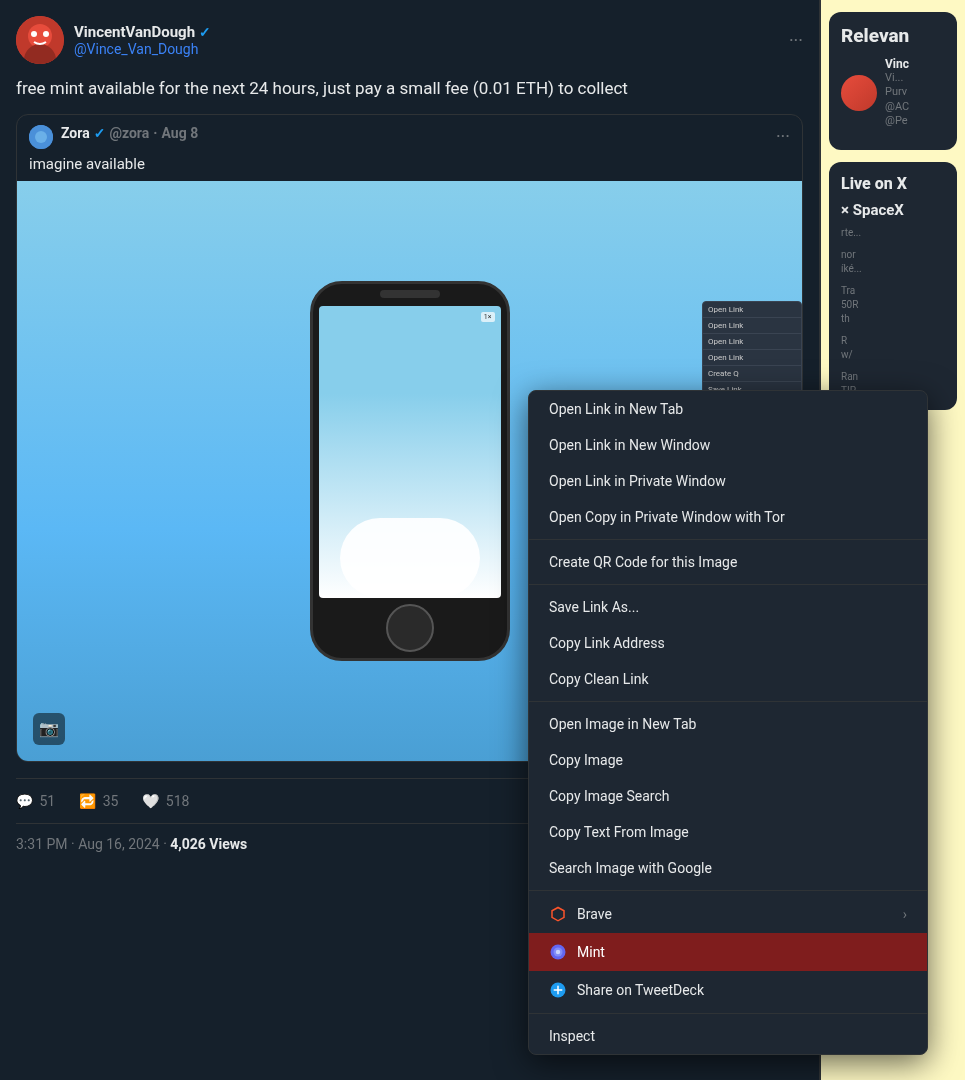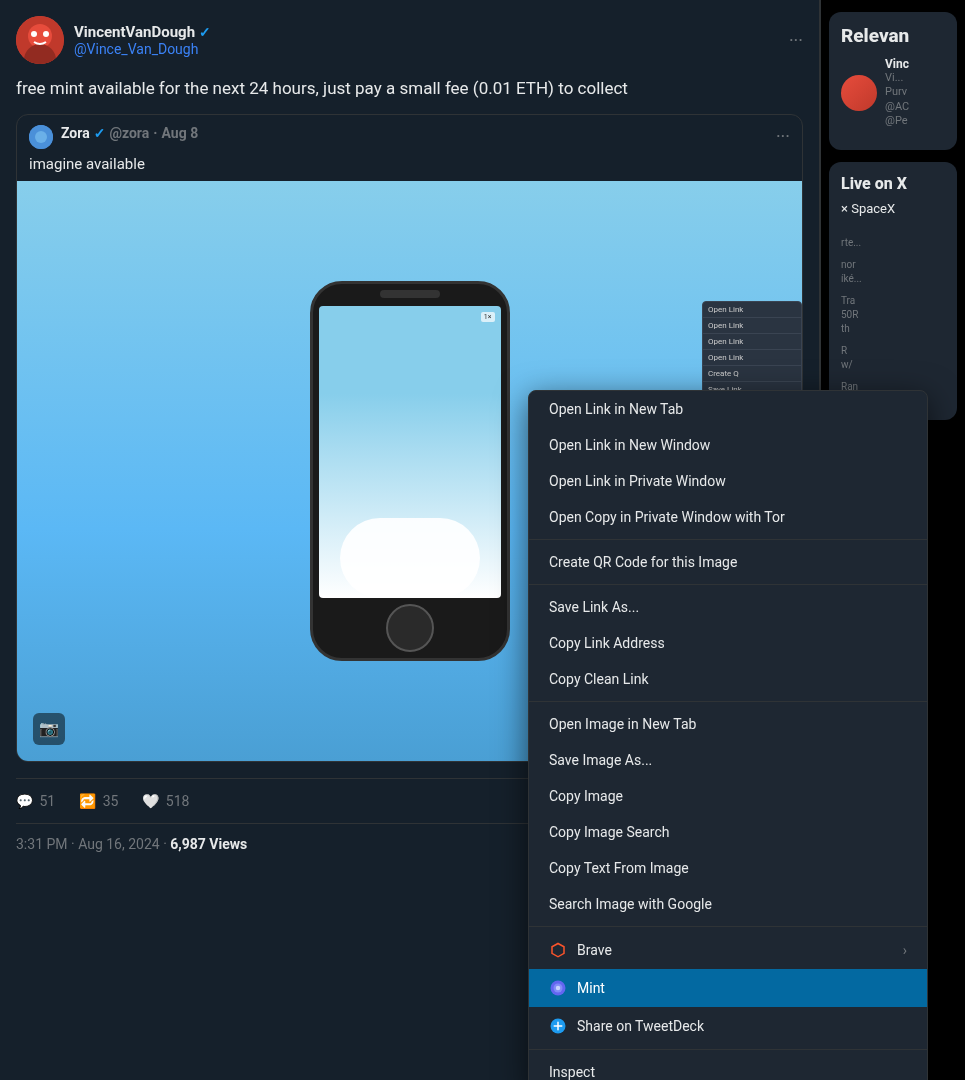--- a/index.html
+++ b/index.html
@@ -275,21 +275,21 @@
       color: #e7e9ea;
     }
 
     
     .right-sidebar {
       position: absolute;
       top: 0;
       right: 0;
       width: 145px;
       height: 1080px;
-      background: #000000;
+      background: #fef9c3;
       border-left: 1px solid #2f3336;
       padding: 12px 8px;
     }
 
     .sidebar-section {
       background: #1e2732;
       border-radius: 12px;
       padding: 12px;
       margin-bottom: 12px;
     }
@@ -336,24 +336,24 @@
     }
 
     .live-title {
       font-size: 16px;
       font-weight: 800;
       color: #e7e9ea;
       margin-bottom: 8px;
     }
 
     .live-item {
-      font-size: 13px;
-      color: #e7e9ea;
-      font-weight: 400;
-      margin-bottom: 20px;
+      font-size: 15px;
+      color: #e7e9ea;
+      font-weight: 700;
+      margin-bottom: 7px;
     }
 
     .sidebar-text-item {
       font-size: 10px;
       color: #71767b;
       line-height: 1.4;
     }
 
     
     .context-menu {
@@ -373,21 +373,21 @@
       padding: 10px 20px;
       font-size: 14px;
       color: #e7e9ea;
       cursor: pointer;
       display: flex;
       align-items: center;
       gap: 10px;
     }
 
     .ctx-item.highlighted {
-      background: #0369a1;
+      background: #7f1d1d;
       color: white;
     }
 
     .ctx-separator {
       height: 1px;
       background: #2f3336;
       margin: 4px 0;
     }
 
     .ctx-icon {
@@ -509,21 +509,21 @@
       <span>35</span>
     </div>
     <div class="stat-item">
       <span>🤍</span>
       <span>518</span>
     </div>
   </div>
 
   <div class="tweet-timestamp">
     <span>3:31 PM · Aug 16, 2024 · </span>
-    <span class="bold">6,987 Views</span>
+    <span class="bold">4,026 Views</span>
   </div>
 </div>
 
 <div class="right-sidebar">
   <div class="sidebar-section">
     <div class="sidebar-title">Relevan</div>
     <div class="sidebar-item">
       <div class="sidebar-avatar"></div>
       <div>
         <div class="sidebar-name">Vinc</div>
@@ -589,23 +589,20 @@
   <div class="ctx-item">
     <span>Copy Clean Link</span>
   </div>
 
   <div class="ctx-separator"></div>
 
   <div class="ctx-item">
     <span>Open Image in New Tab</span>
   </div>
   <div class="ctx-item">
-    <span>Save Image As...</span>
-  </div>
-  <div class="ctx-item">
     <span>Copy Image</span>
   </div>
   <div class="ctx-item">
     <span>Copy Image Search</span>
   </div>
   <div class="ctx-item">
     <span>Copy Text From Image</span>
   </div>
   <div class="ctx-item">
     <span>Search Image with Google</span>

